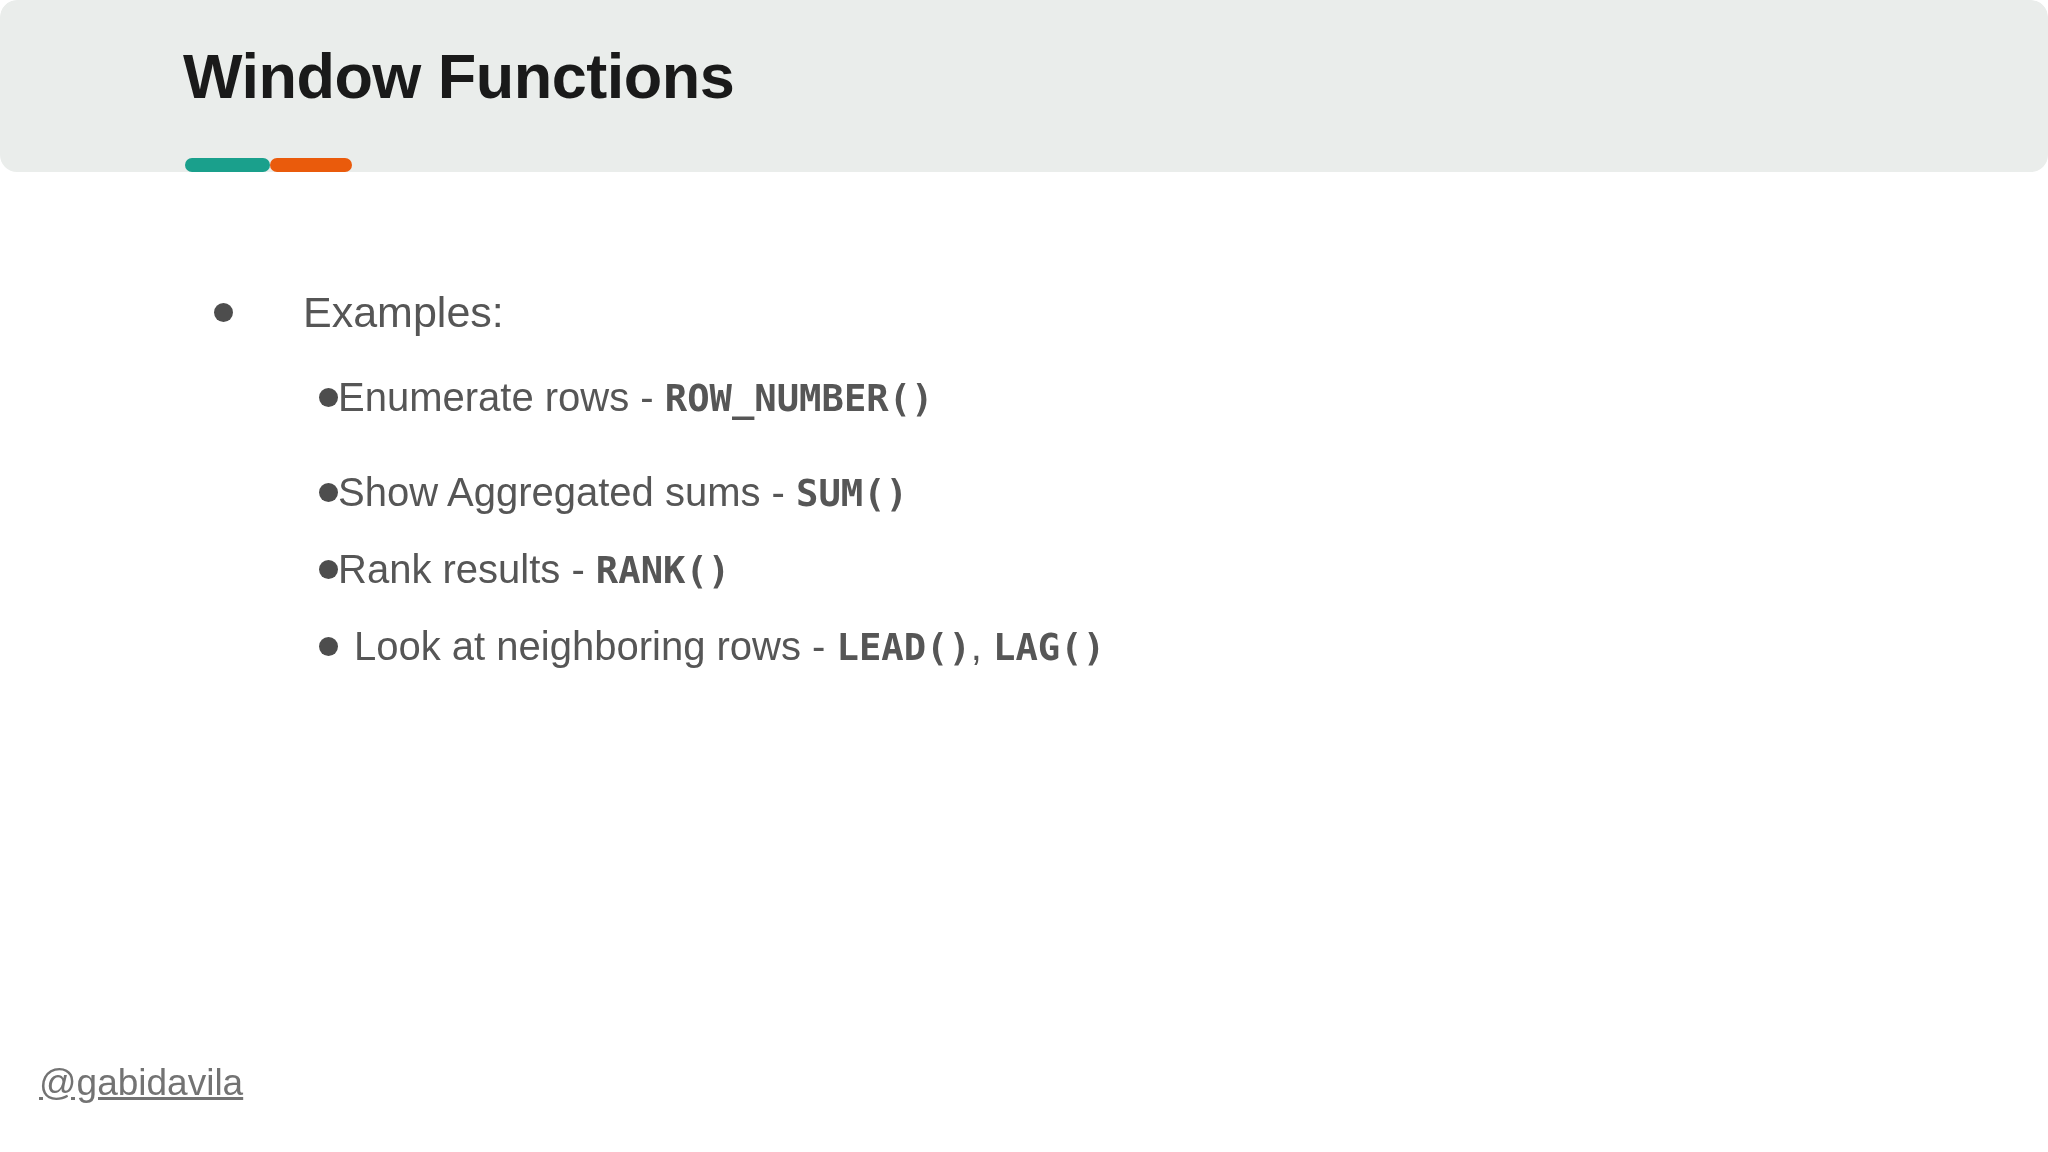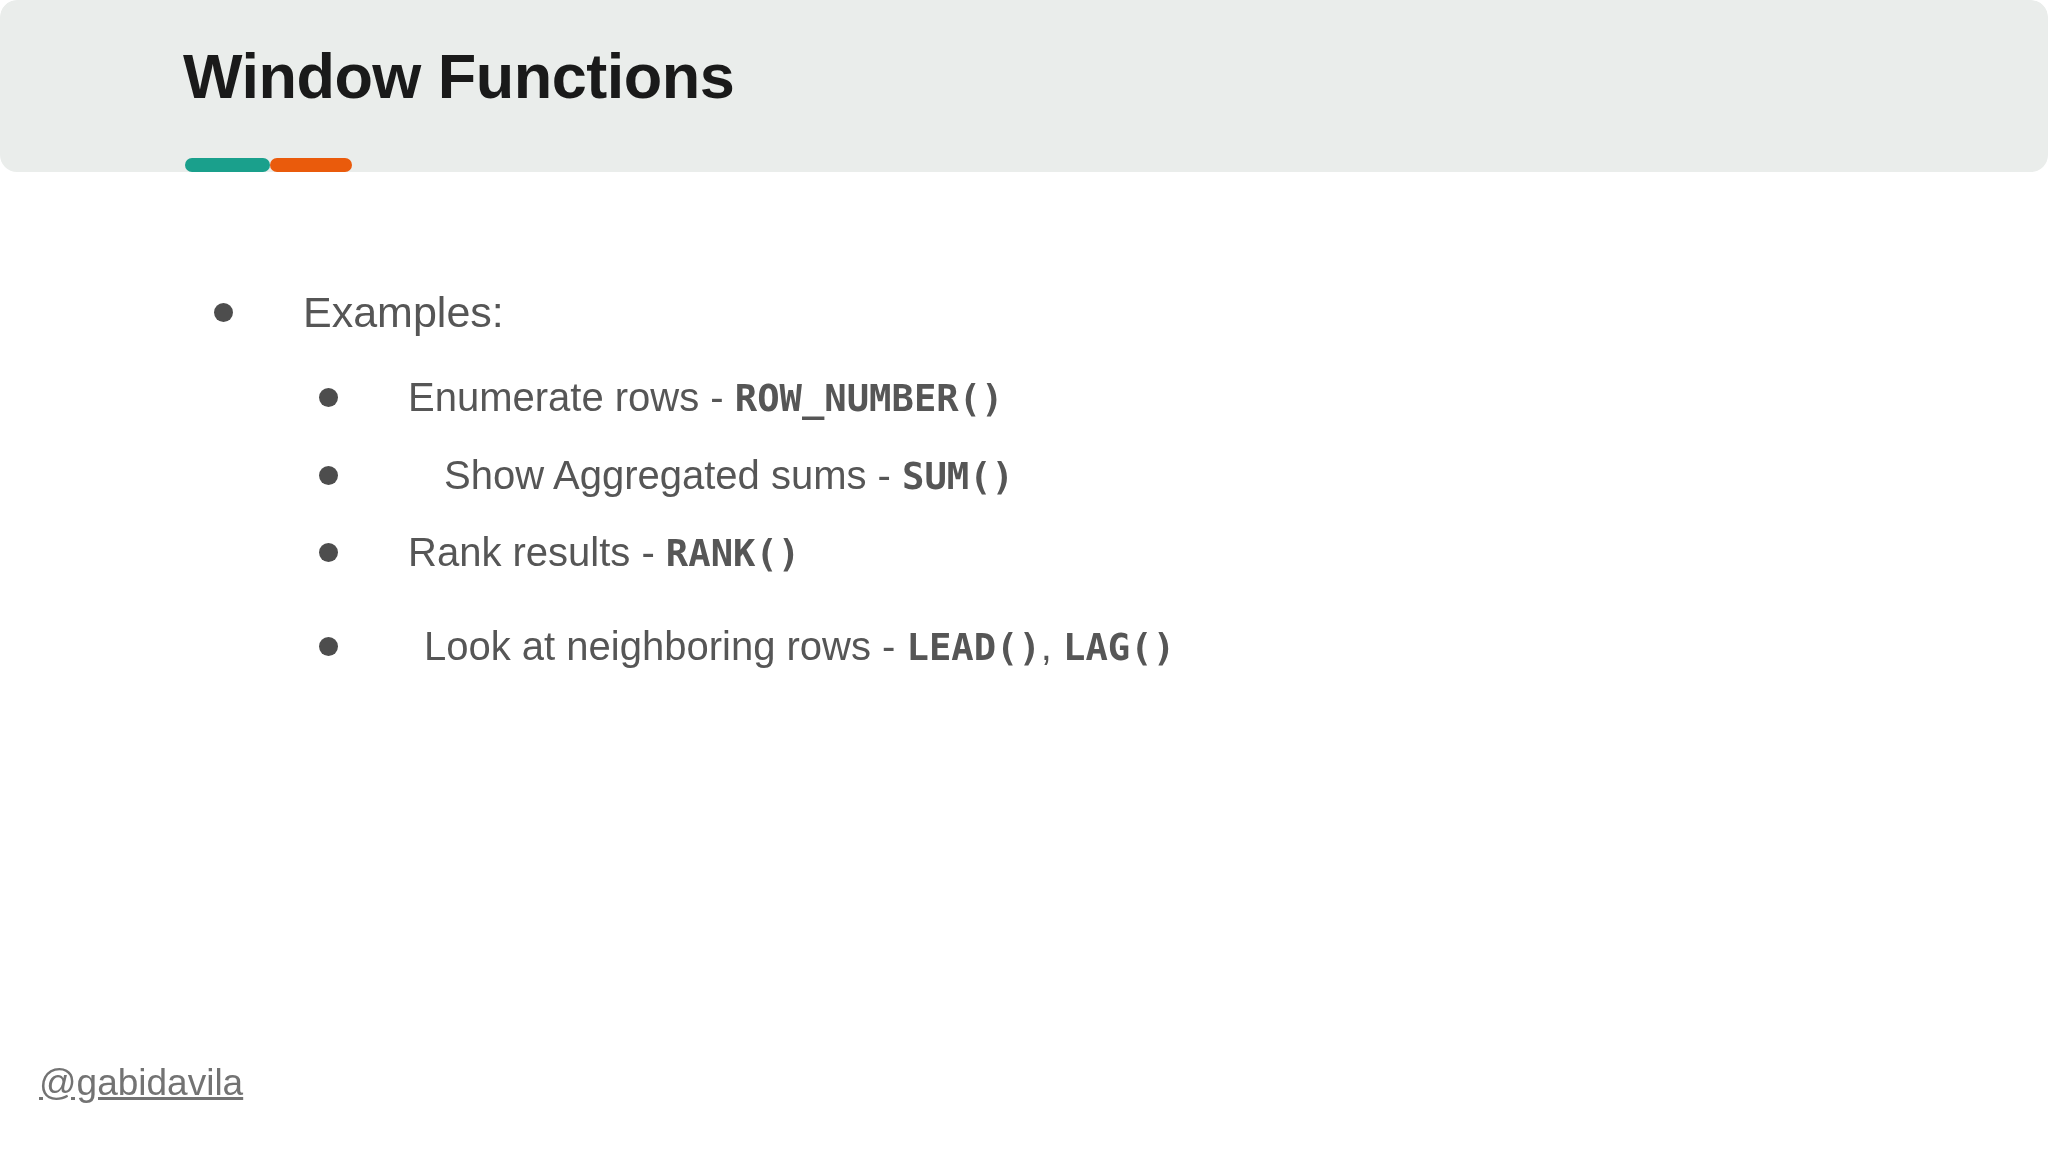--- a/index.html
+++ b/index.html
@@ -78,21 +78,20 @@
     font-family:"Liberation Sans", sans-serif;
     color:#565656;
     white-space:nowrap;
   }
   .level-1 .bullet-text {
     margin-left:70px;
     font-size:43px;
     line-height:1.25;
   }
   .level-2 .bullet-text {
-    margin-left:70px;
     font-size:40px;
     line-height:1.25;
   }
 
   .code {
     font-family:"DejaVu Sans Mono", monospace;
     font-weight:bold;
     font-size:0.93em;
     color:#565656;
     letter-spacing:0px;
@@ -131,28 +130,28 @@
       <span class="bullet-text">Examples:</span>
     </div>
 
     <div class="bullet-row level-2" style="top:200px;">
       <span class="bullet-dot"></span>
       <span class="bullet-text">
         <span>Enumerate rows</span><span class="sep"> - </span><span class="code">ROW_NUMBER()</span>
       </span>
     </div>
 
-    <div class="bullet-row level-2" style="top:278px;gap:36px;">
+    <div class="bullet-row level-2" style="top:295px;">
       <span class="bullet-dot"></span>
       <span class="bullet-text">
         <span>Show Aggregated sums</span><span class="sep"> - </span><span class="code">SUM()</span>
       </span>
     </div>
 
-    <div class="bullet-row level-2" style="top:355px;">
+    <div class="bullet-row level-2" style="top:372px;">
       <span class="bullet-dot"></span>
       <span class="bullet-text">
         <span>Rank results</span><span class="sep"> - </span><span class="code">RANK()</span>
       </span>
     </div>
 
     <div class="bullet-row level-2" style="top:449px;gap:16px;">
       <span class="bullet-dot"></span>
       <span class="bullet-text">
         <span>Look at neighboring rows</span><span class="sep"> - </span><span class="code">LEAD()</span><span class="sep">, </span><span class="code">LAG()</span>

